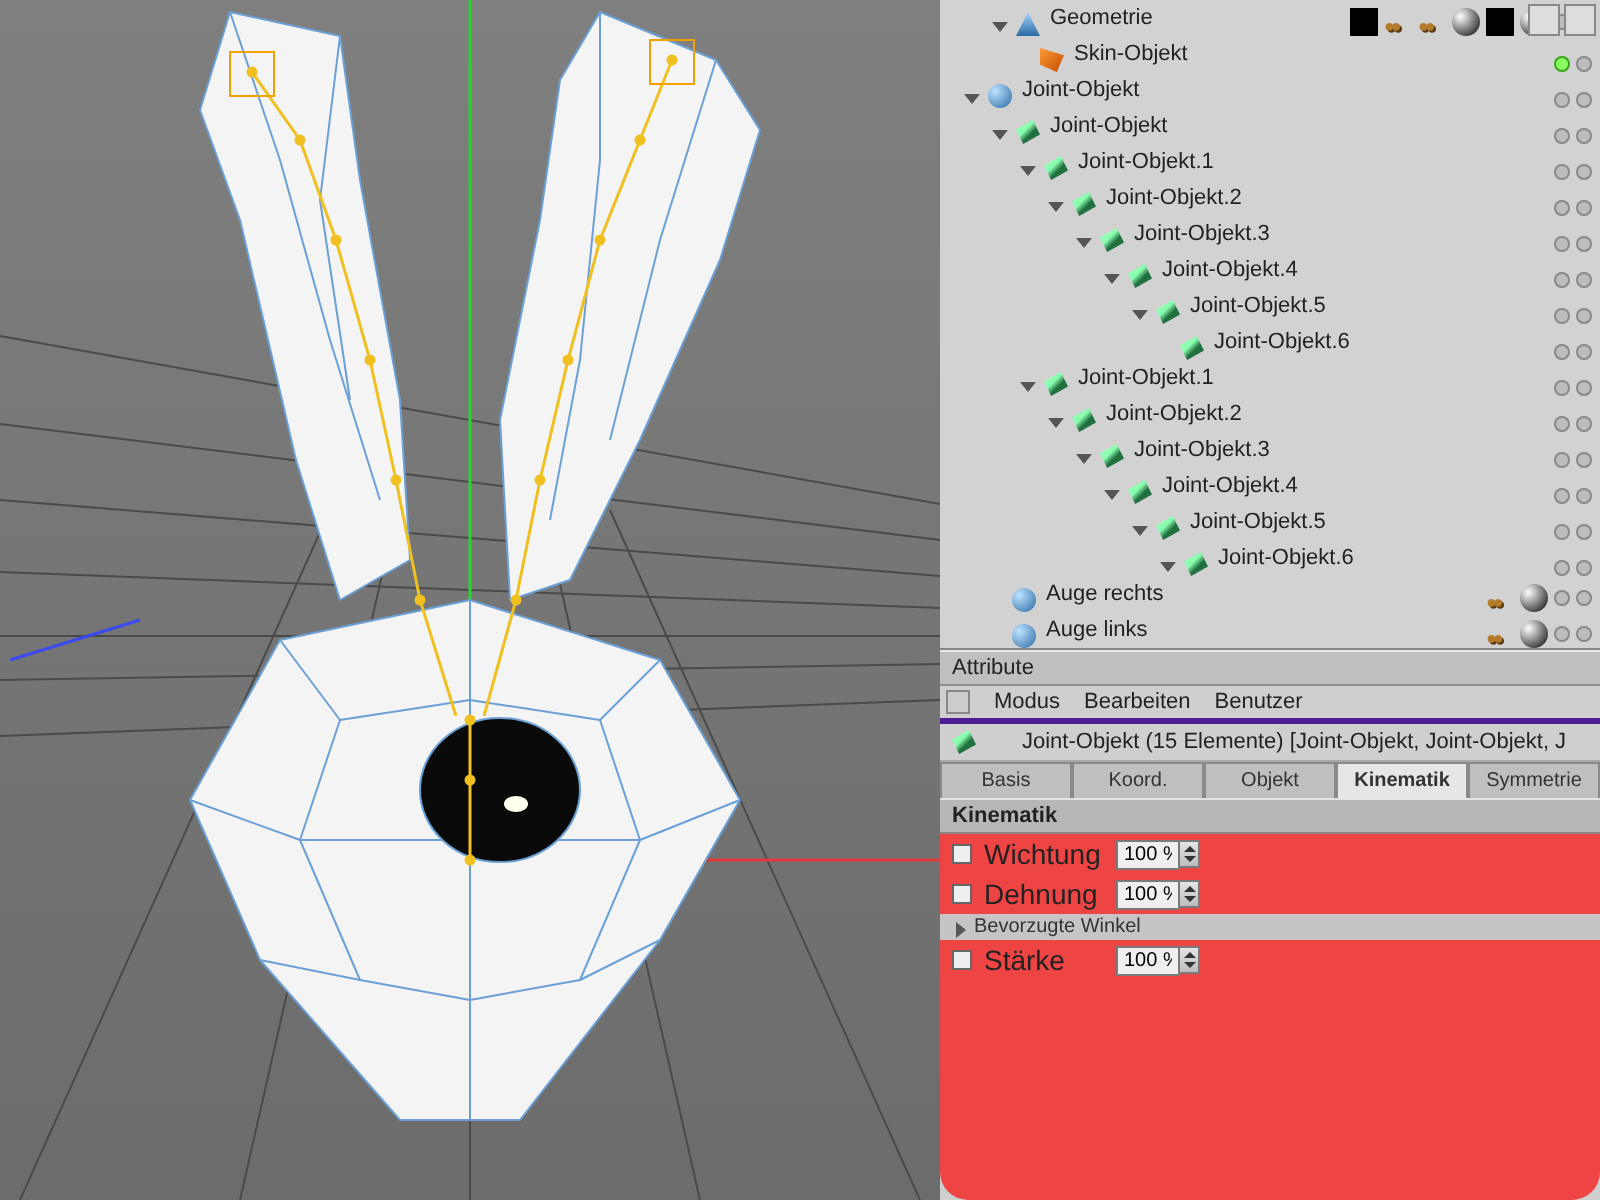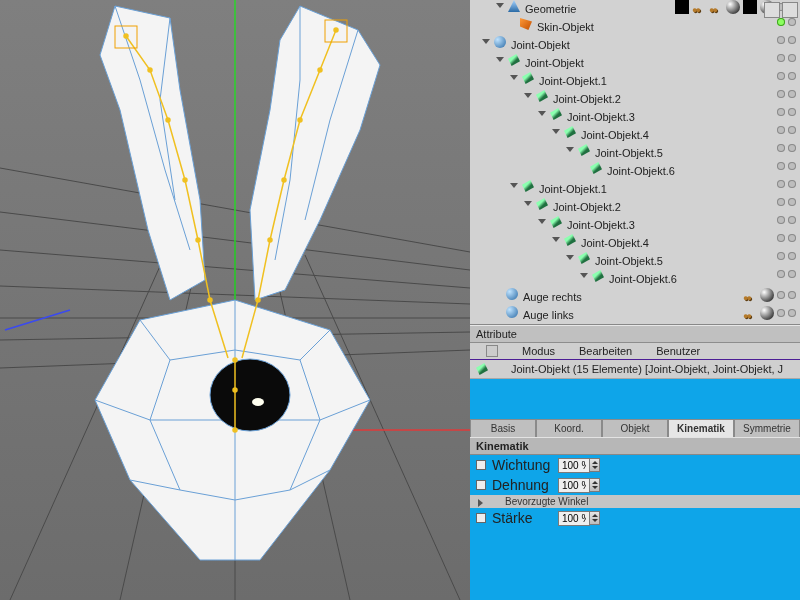--- a/index.html
+++ b/index.html
@@ -5,21 +5,21 @@
   * { box-sizing: border-box; font-family: "Lucida Grande", Arial, sans-serif; }
   body { margin:0; padding:0; width:800px; height:600px; overflow:hidden; background:#7d7d7d; }
   #app { display:flex; width:800px; height:600px; }
   
   #viewport { position:relative; width:470px; height:600px; background:linear-gradient(#7f7f7f 0%, #6c6c6c 100%); overflow:hidden; }
   #grid { position:absolute; inset:0; }
   
   #panel { width:330px; height:600px; background:#cfcfcf; display:flex; flex-direction:column; font-size:11px; color:#222; }
   
   #tree { flex:0 0 auto; background:#d2d2d2; overflow:hidden; border-bottom:1px solid #888; }
-  .row { display:flex; align-items:flex-start; height:18px; line-height:18px; white-space:nowrap; }
+  .row { display:flex; align-items:flex-end; height:18px; line-height:18px; white-space:nowrap; }
   .indent { display:inline-block; height:18px; }
   .twisty { width:10px; height:10px; display:inline-block; margin-right:2px; position:relative; }
   .twisty::before { content:""; position:absolute; left:0; top:0; border-style:solid; }
   .tw-open::before { border-width:5px 4px 0 4px; border-color:#555 transparent transparent transparent; top:3px; }
   .tw-none { width:10px; display:inline-block; }
   .obj-label { padding-left:2px; }
   .obj-icon { width:12px; height:12px; display:inline-block; margin-right:3px; vertical-align:middle; }
   .icon-joint { background:linear-gradient(135deg,#8cffb0 40%, #207040 60%); clip-path:polygon(0 40%,70% 0,100% 60%,30% 100%); }
   .icon-null  { border-radius:50%; background:radial-gradient(circle at 30% 30%, #bfe3ff, #2a6aa5); }
   .icon-geo   { background:linear-gradient(#a7d4ff,#2a6aa5); clip-path:polygon(50% 0,100% 100%,0 100%); }
@@ -29,30 +29,30 @@
   .dot { width:8px; height:8px; border-radius:50%; background:#bdbdbd; box-shadow:inset 0 0 0 1px #8a8a8a; }
   .dot-on { background:#8cff60; box-shadow:inset 0 0 0 1px #3fa020; }
   .chip { width:14px; height:14px; display:inline-block; }
   .chip-balls::before{ content:"●●"; color:#b57a2a; font-size:9px; letter-spacing:-2px; text-shadow:1px 1px 0 #5c3c12;}
   .chip-sphere{ width:14px;height:14px;border-radius:50%;background:radial-gradient(circle at 30% 30%,#fff,#000);display:inline-block;}
   .chip-check{ width:14px;height:14px;background:#000;display:inline-block;}
   
   #iconbar { position:absolute; right:2px; top:2px; display:flex; gap:2px; }
   #iconbar .ib { width:16px;height:16px;background:#ddd;border:1px solid #888;}
   
-  #attr { flex:1 1 auto; background:#0ea5e9; display:flex; flex-direction:column; }
+  #attr { flex:1 1 auto; background:#ef4444; display:flex; flex-direction:column;border-radius:14px; }
   .attr-head { background:#c0c0c0; border-top:1px solid #e7e7e7; border-bottom:1px solid #8d8d8d; padding:2px 6px; font-size:11px; }
-  .menu-row { display:flex; gap:24px; padding:2px 16px; background:#cfcfcf; border-bottom:1px solid #4c1d95; }
+  .menu-row { display:flex; gap:12px; padding:2px 3px; background:#cfcfcf; border-bottom:3px solid #4c1d95; }
   .menu-row span { color:#222; }
   .sel-line { display:flex; align-items:center; gap:20px; padding:3px 6px; background:#cfcfcf; border-bottom:1px solid #a8a8a8;}
-  .tabs { display:flex;margin-top:40px; }
+  .tabs { display:flex; }
   .tab { flex:1; text-align:center; padding:3px 2px; background:#bfbfbf; border:1px solid #8a8a8a; border-bottom:none; font-size:10px; color:#333;}
   .tab.active { background:#e6e6e6; font-weight:600; }
   .section-hdr { background:#b7b7b7; border-top:1px solid #e3e3e3; border-bottom:1px solid #888; padding:2px 6px; font-size:11px; font-weight:bold;}
-  .sub-hdr { background:#c5c5c5; padding:1px 8px; font-size:10px; color:#333; display:flex; align-items:flex-end; gap:22px;}
+  .sub-hdr { background:#c5c5c5; padding:1px 8px; font-size:10px; color:#333; display:flex; align-items:flex-end; gap:4px;}
   .tri { width:0;height:0;border-style:solid; display:inline-block;}
   .tri-r { border-width:4px 0 4px 5px; border-color:transparent transparent transparent #555;}
   .tri-d { border-width:5px 4px 0 4px; border-color:#555 transparent transparent transparent;}
   .prop { display:flex; align-items:center; padding:2px 6px; gap:6px; }
   .prop .pl { width:60px; font-size:14px;}
   .prop .chk { width:10px;height:10px;border:1px solid #666;background:#eee;display:inline-block;}
   .numfield { display:flex; align-items:center; }
   .numfield input { width:32px; font-size:10px; padding:1px 3px; border:1px solid #7a7a7a; background:#efefef; }
   .spinner { width:10px; height:14px; background:linear-gradient(#e5e5e5,#bcbcbc); border:1px solid #7a7a7a; border-left:none; position:relative;}
   .spinner::before{content:"";position:absolute;top:2px;left:2px;border-style:solid;border-width:0 3px 3px 3px;border-color:transparent transparent #333 transparent;}

